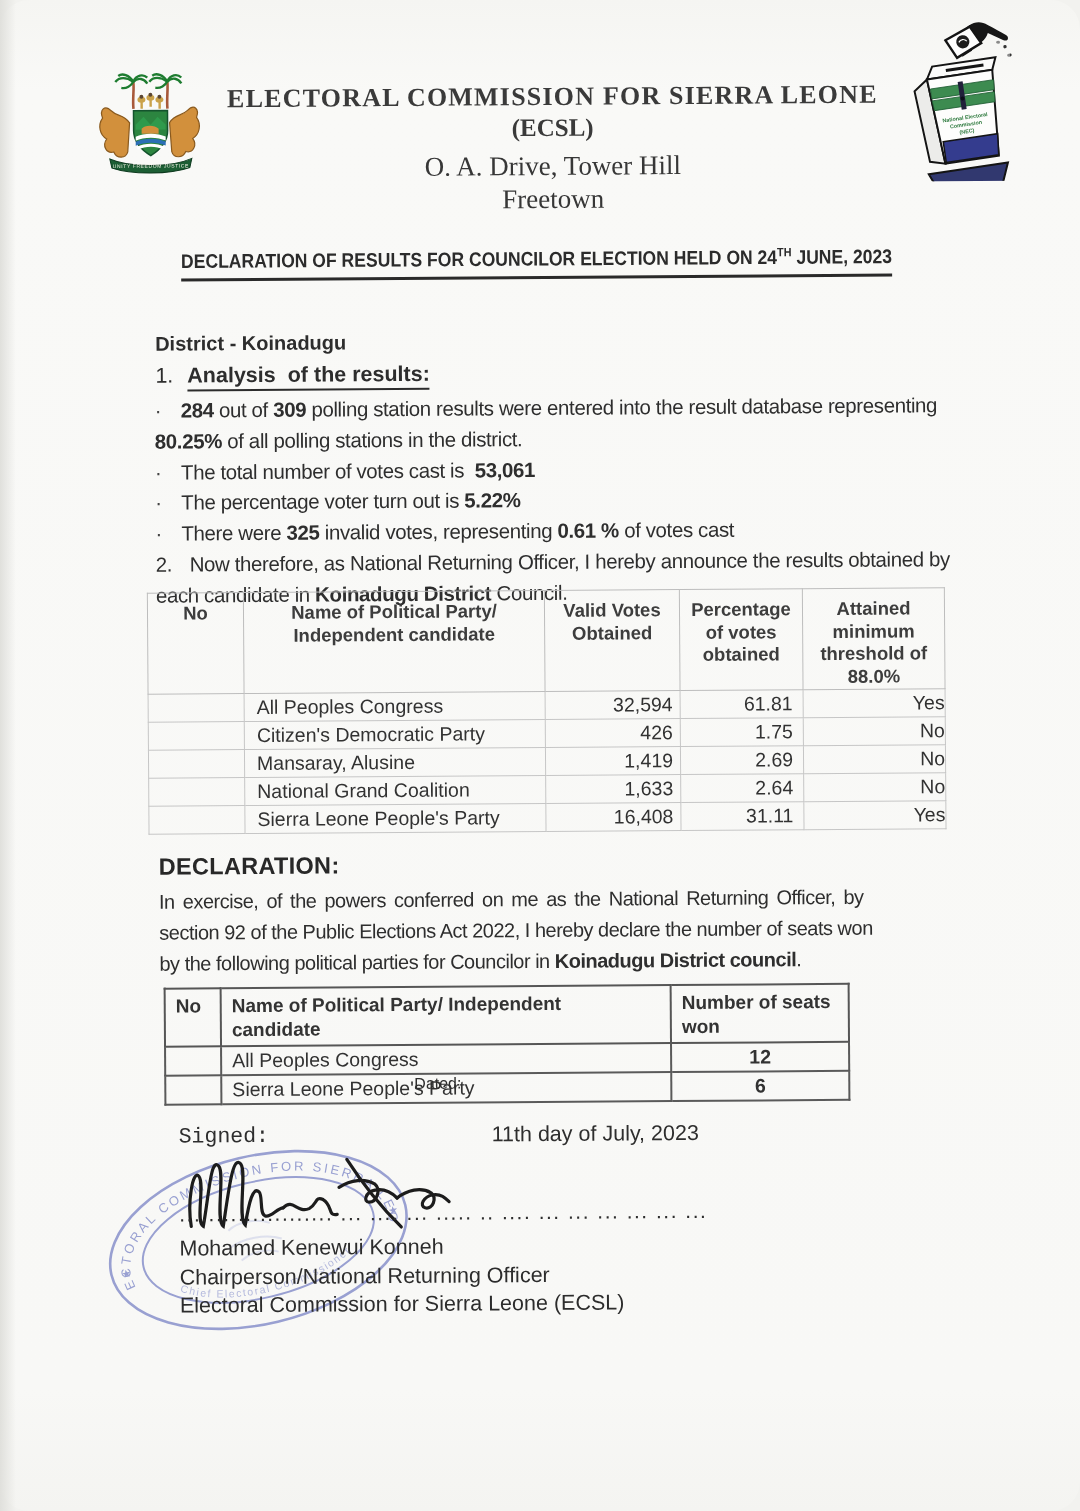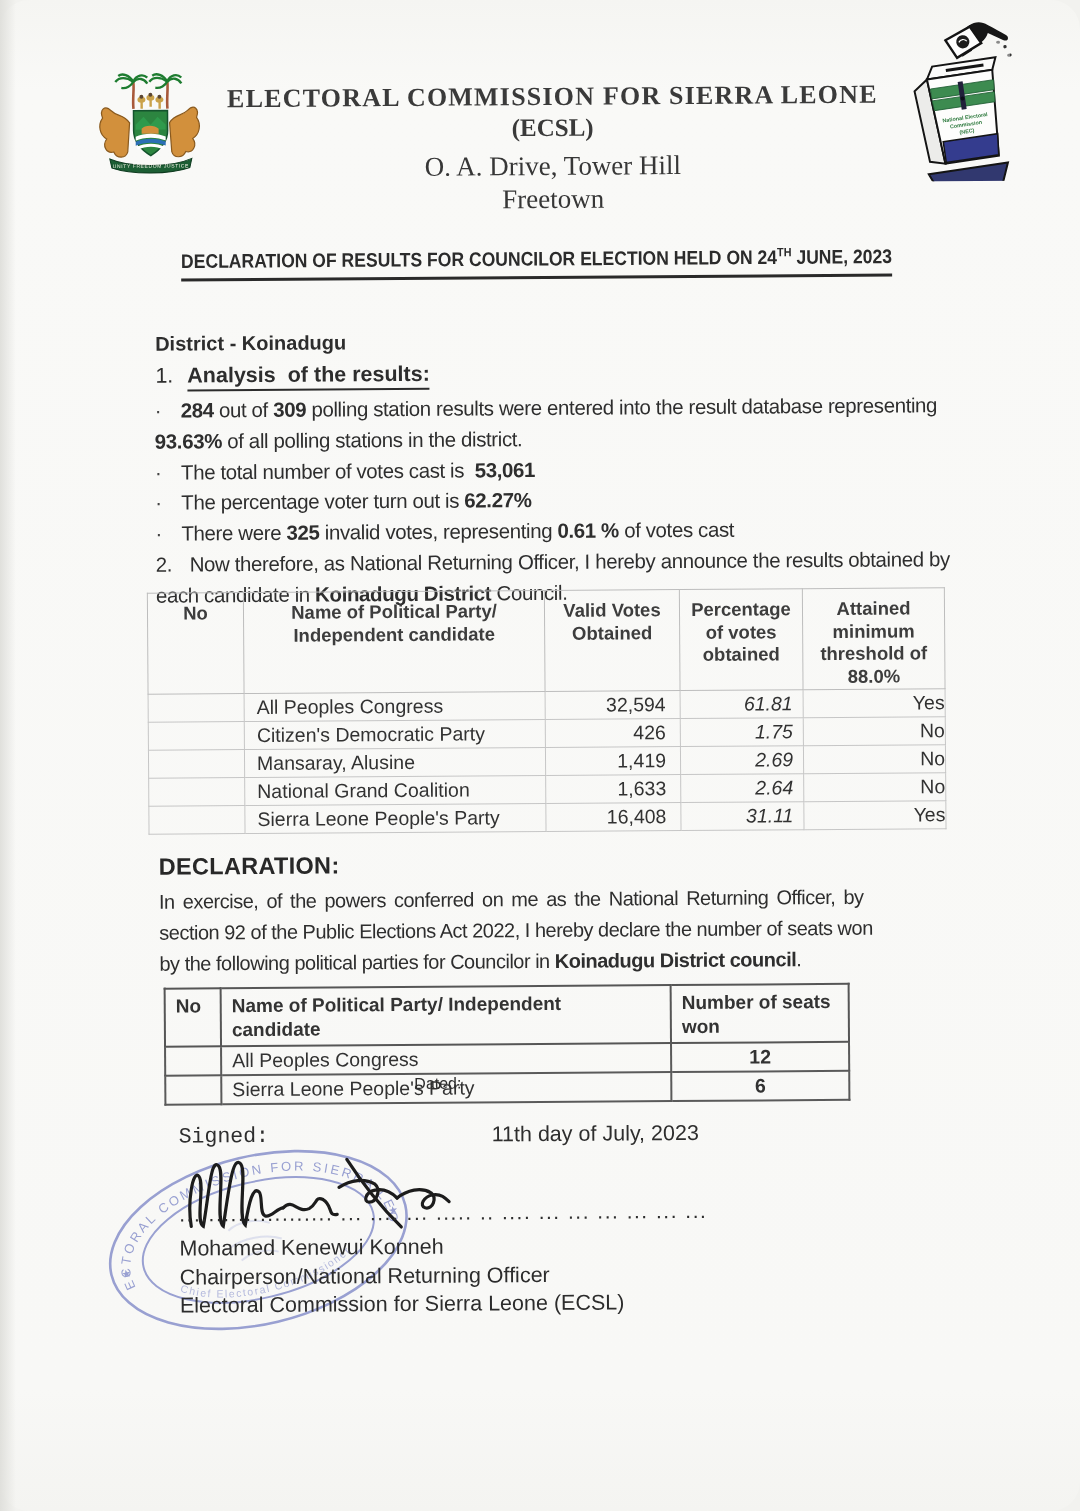--- a/index.html
+++ b/index.html
@@ -50,22 +50,22 @@
   .para2 .num2{display:inline-block;width:34px;}
   .bb{font-weight:bold;}
 
   
   .table1{position:absolute;top:590px;left:148px;}
   .table1 table{border-collapse:collapse;table-layout:fixed;width:797px;background:transparent;}
   .table1 th{border:1px solid #bdbdbd;font-weight:bold;font-size:18.5px;line-height:22.5px;
     white-space:pre-line;vertical-align:top;padding-top:9px;color:#3d3d3d;text-align:center;height:89px;}
   .table1 td{border:1px solid #c6c6c6;font-size:19.5px;height:27px;color:#323232;padding:0;}
   .table1 .c-name{text-align:left;padding-left:12px;}
-  .table1 .c-votes{text-align:right;padding-right:14px;}
-  .table1 .c-pct{text-align:right;padding-right:10px;font-style:italic;}
+  .table1 .c-votes{text-align:right;padding-right:7px;}
+  .table1 .c-pct{text-align:right;padding-right:10px;}
   .table1 .c-att{text-align:right;}
 
   
   .decl-heading{position:absolute;top:851px;left:158px;font-size:23.5px;font-weight:bold;
     letter-spacing:.3px;color:#282828;}
   .decl-para{position:absolute;top:884px;left:158px;width:800px;font-size:20px;
     line-height:31px;color:#2e2e2e;letter-spacing:-0.5px;}
   .jline{white-space:nowrap;}
   .jline.w1{word-spacing:3px;}
   .jline3{white-space:pre-wrap;}
@@ -189,23 +189,23 @@
       <span class="doc-title-inner"><span>DECLARATION OF RESULTS FOR COUNCILOR ELECTION HELD ON 24</span><sup>TH</sup><span> JUNE, 2023</span></span>
     </div>
 
     <div class="district">District - Koinadugu</div>
 
     <div class="analysis-heading">
       <span class="num">1.</span><span class="hd">Analysis  of the results:</span>
     </div>
 
     <div class="bullets">
-      <div class="bullet"><span class="dot">·</span><span><span class="bb">284</span><span> out of </span><span class="bb">309</span><span> polling station results were entered into the result database representing </span><span class="bb">93.63%</span><span> of all polling stations in the district.</span></span></div>
+      <div class="bullet"><span class="dot">·</span><span><span class="bb">284</span><span> out of </span><span class="bb">309</span><span> polling station results were entered into the result database representing </span><span class="bb">80.25%</span><span> of all polling stations in the district.</span></span></div>
       <div class="bullet"><span class="dot">·</span><span><span>The total number of votes cast is  </span><span class="bb">53,061</span></span></div>
-      <div class="bullet"><span class="dot">·</span><span><span>The percentage voter turn out is </span><span class="bb">62.27%</span></span></div>
+      <div class="bullet"><span class="dot">·</span><span><span>The percentage voter turn out is </span><span class="bb">5.22%</span></span></div>
       <div class="bullet"><span class="dot">·</span><span><span>There were </span><span class="bb">325</span><span> invalid votes, representing </span><span class="bb">0.61 %</span><span> of votes cast</span></span></div>
       <div class="para2"><span class="num2">2.</span><span><span>Now therefore, as National Returning Officer, I hereby announce the results obtained by each candidate in </span><span class="bb">Koinadugu District</span><span> Council.</span></span></div>
     </div>
 
     <div class="table1">
       <table>
         <colgroup>
             <col style="width:96px">
             <col style="width:301px">
             <col style="width:135px">

